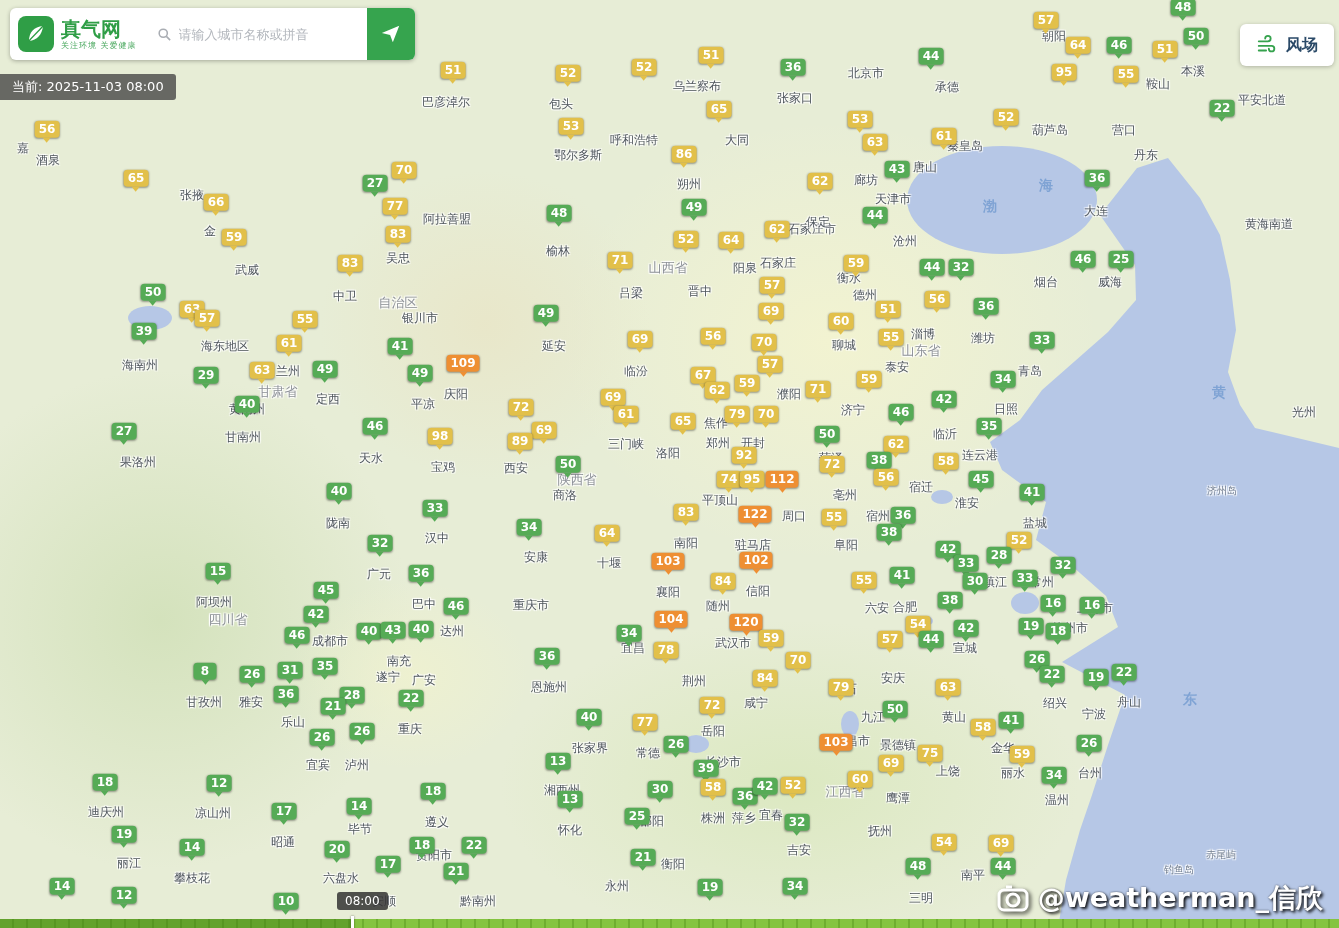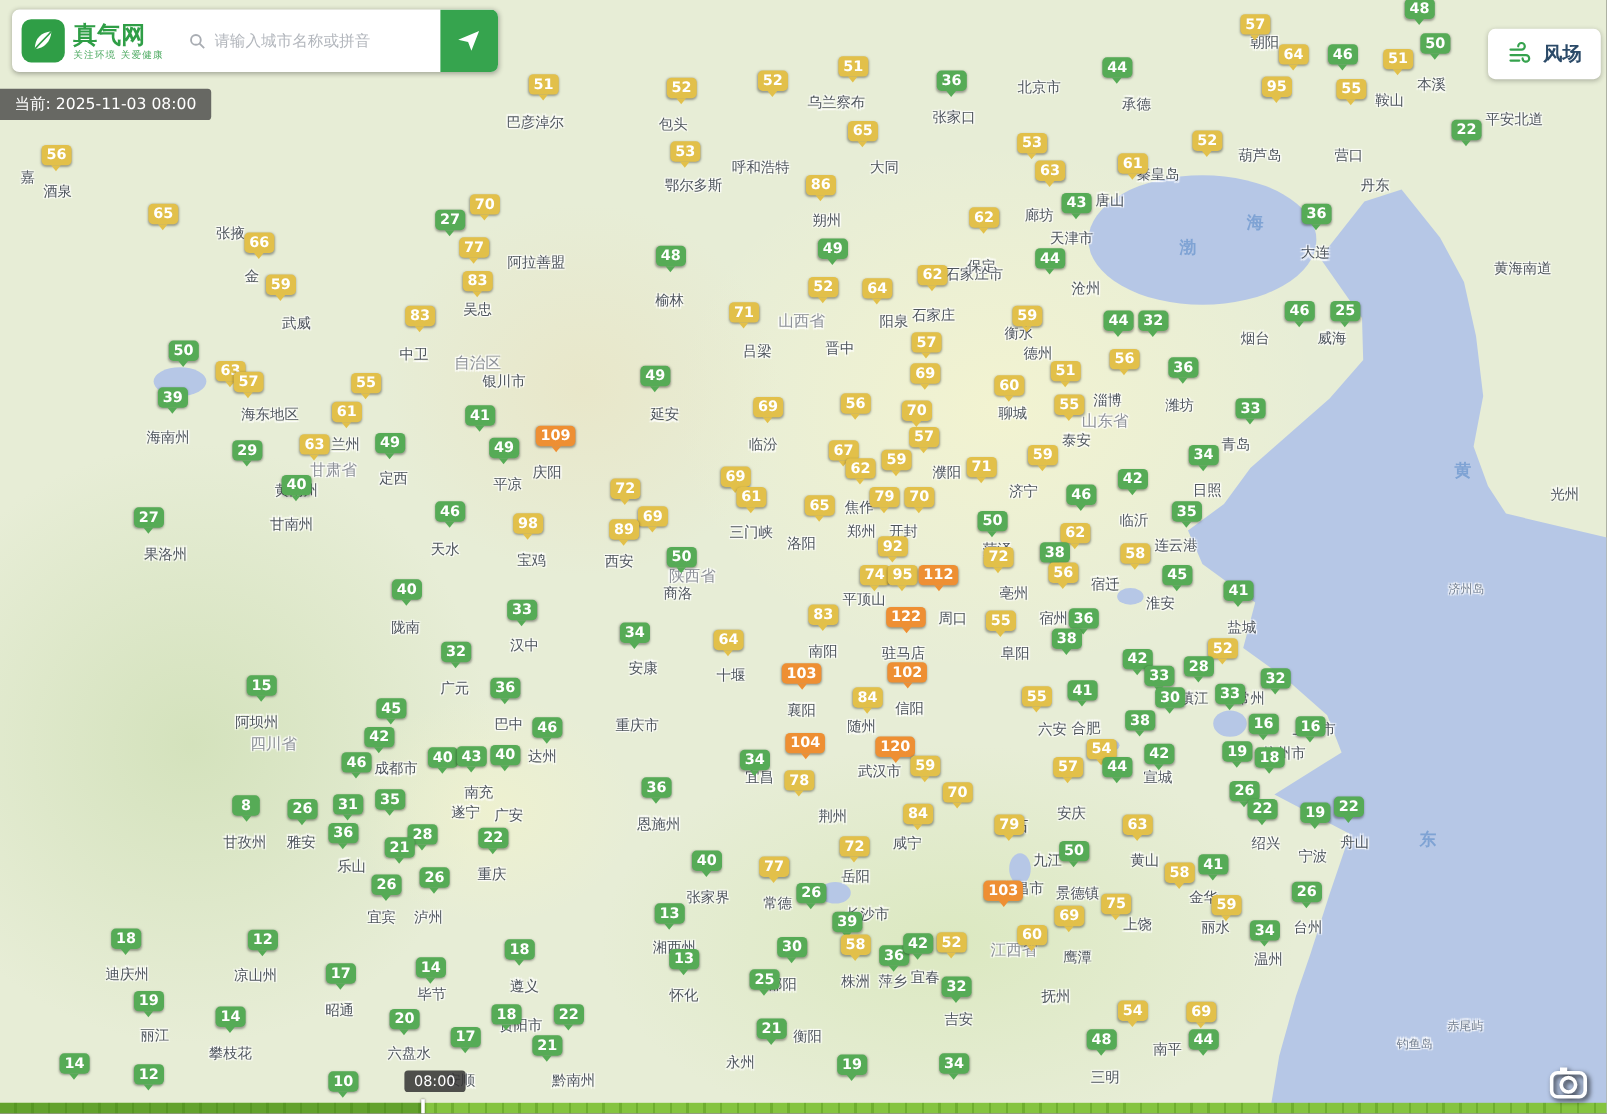--- a/index.html
+++ b/index.html
@@ -530,15 +530,16 @@
   </div>
 
   <div class="watermark">
     <span style="display:flex;filter:drop-shadow(2px 2px 2px rgba(0,0,0,.8));">
       <svg width="32" height="28" viewBox="0 0 32 28" fill="none" stroke="#fff" stroke-width="3">
         <rect x="2" y="6" width="28" height="20" rx="5"></rect>
         <circle cx="16" cy="16" r="6"></circle>
         <line x1="9" y1="3" x2="15" y2="3"></line>
       </svg>
     </span>
+    <span class="wm-text">@weatherman_信欣</span>
   </div>
 
 </div>
 
 </body></html>

